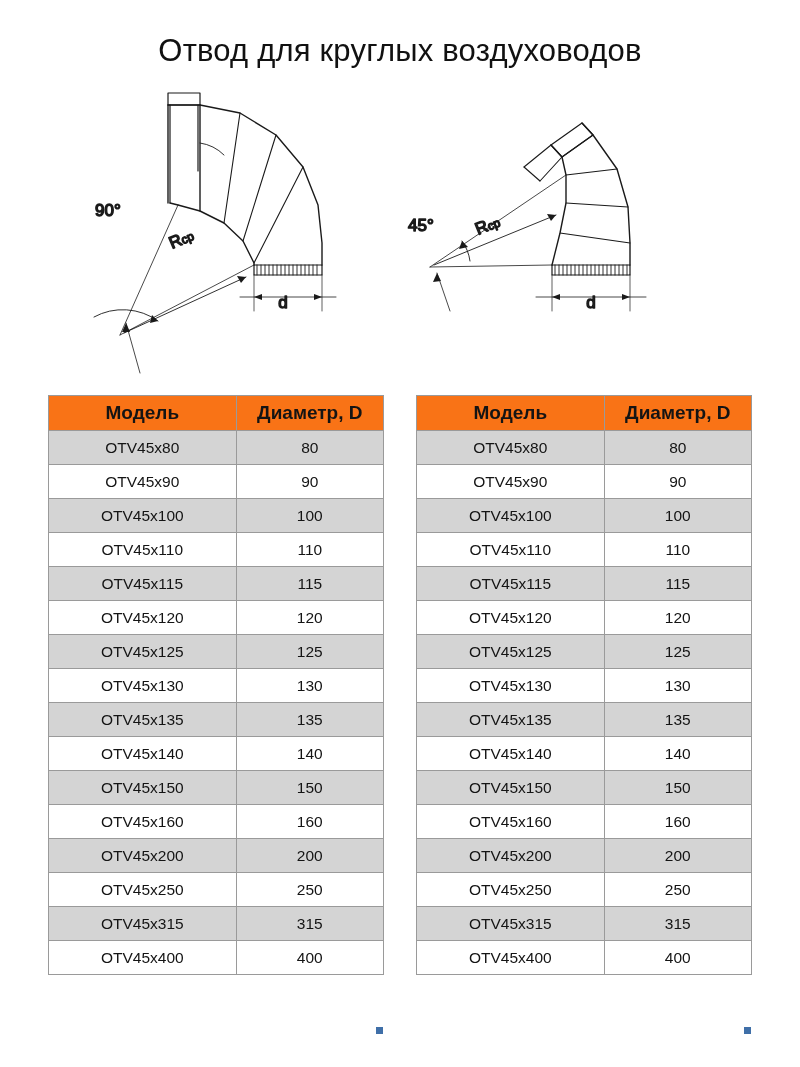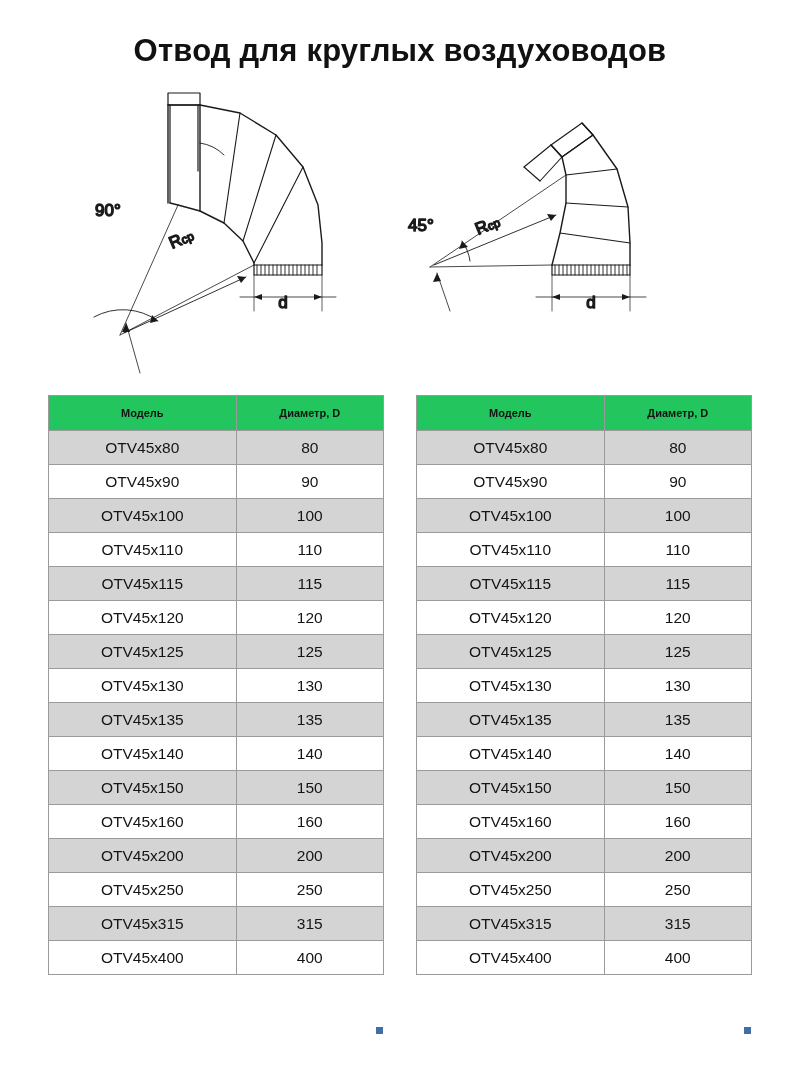--- a/index.html
+++ b/index.html
@@ -11,21 +11,21 @@
     width: 800px;
     height: 1067px;
     font-family: "Liberation Sans", sans-serif;
     color: #1a1a1a;
     position: relative;
     overflow: hidden;
   }
   .page-title {
     text-align: center;
     font-size: 31px;
-    font-weight: 700;
+    font-weight: 400;
     letter-spacing: 0.2px;
     color: #111111;
     margin: 32px 0 0 0;
     line-height: 1.2;
   }
   .drawings {
     position: relative;
     width: 644px;
     height: 300px;
     margin-top: 14px;
@@ -48,23 +48,23 @@
   }
   table.spec th, table.spec td {
     border: 1px solid #9a9a9a;
     text-align: center;
     height: 33px;
     padding: 0;
     font-weight: 400;
     color: #141414;
   }
   table.spec thead th {
-    background: #22c55e;
+    background: #f97316;
     font-weight: bold;
-    font-size: 11px;
+    font-size: 19px;
     height: 34px;
     margin-top: 16px;
   }
   table.spec tbody tr:nth-child(odd) td {
     background: #d4d4d4;
   }
   table.spec tbody tr:nth-child(even) td {
     background: #ffffff;
   }
   table.spec col.c1 { width: 56%; }

